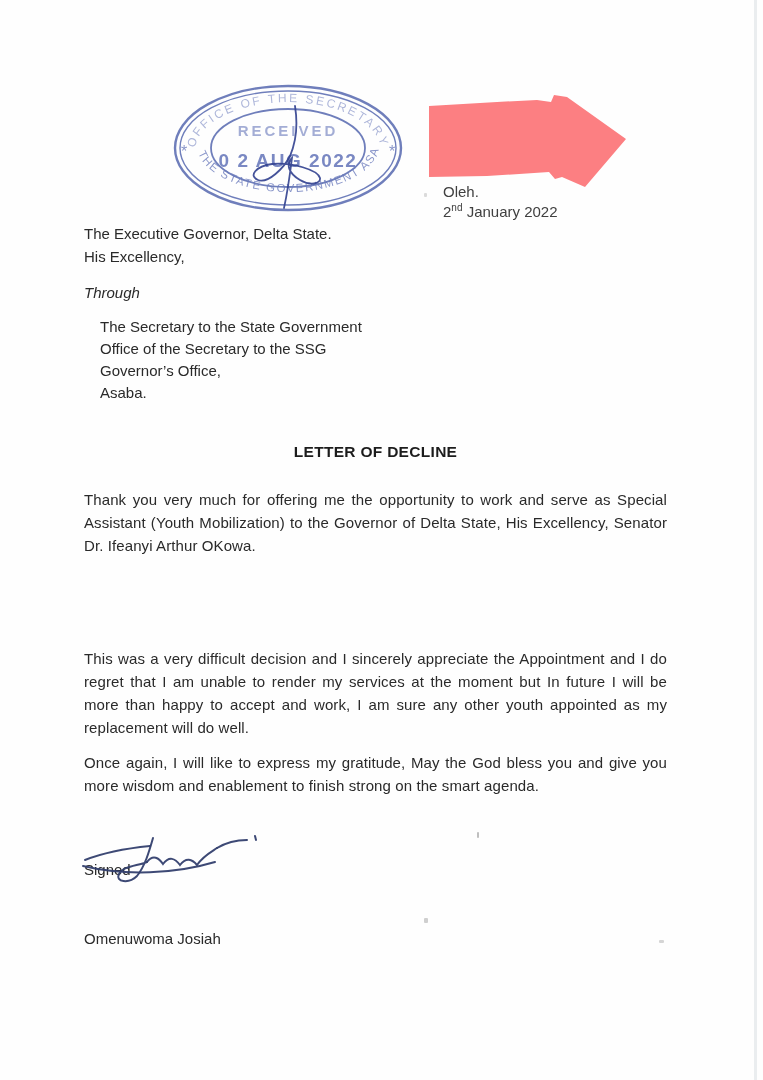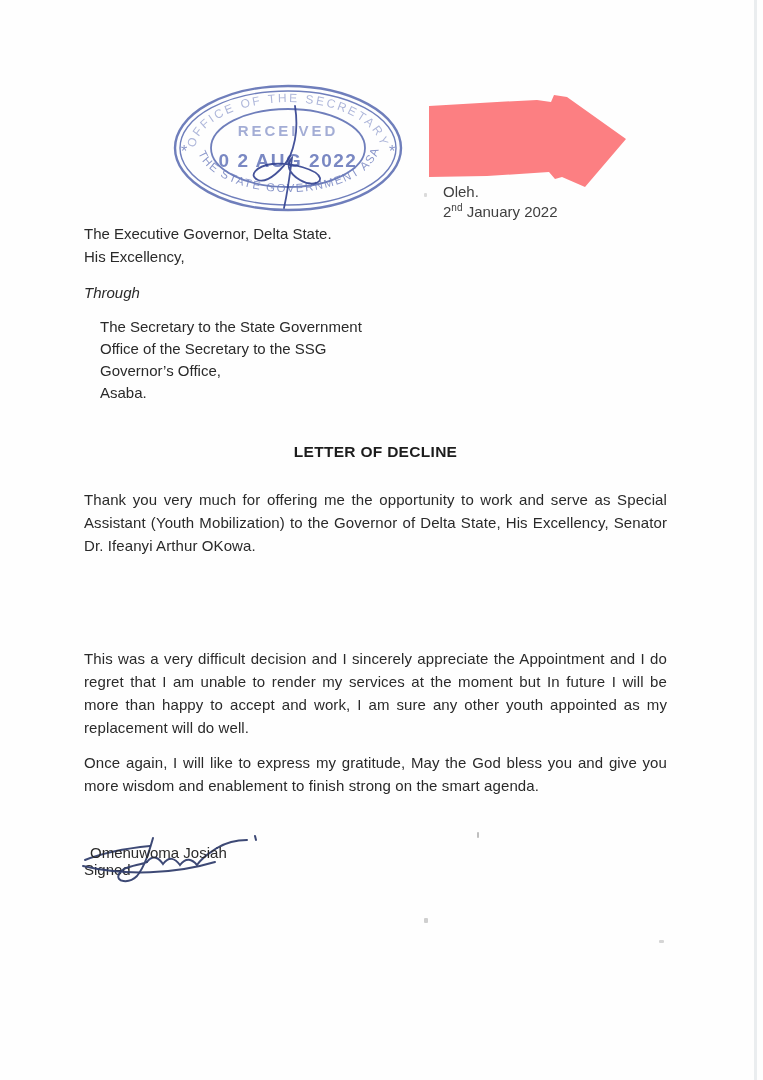--- a/index.html
+++ b/index.html
@@ -98,20 +98,20 @@
   <svg class="sign-svg" width="250" height="62" viewBox="0 0 250 62">
     <path class="sign-stroke" d="M 10,28 C 30,20 55,16 75,14"></path>
     <path class="sign-stroke" d="M 78,6 C 74,20 70,34 62,44 C 54,52 40,50 44,42 C 48,34 62,34 72,30"></path>
     <path class="sign-stroke" d="M 72,30 C 78,22 84,26 88,32 C 94,24 100,26 105,33
                                  C 111,25 117,27 122,33 C 128,24 136,20 142,16"></path>
     <path class="sign-stroke" d="M 142,16 C 152,10 162,8 172,8"></path>
     <path class="sign-stroke" d="M 180,4 L 181,8"></path>
     <path class="sign-stroke" d="M 8,34 C 50,44 100,42 140,30" opacity="0.8"></path>
   </svg>
 
-  <div class="sig-name" style="top:844px;margin-left:6px;">Omenuwoma Josiah</div>
+  <div class="sig-name" style="top:930px;">Omenuwoma Josiah</div>
 
   <div class="edge-streak"></div>
   <div class="speck" style="left:477px;top:832px;width:2px;height:6px;"></div>
   <div class="speck" style="left:424px;top:918px;width:4px;height:5px;opacity:.4;"></div>
   <div class="speck" style="left:659px;top:940px;width:5px;height:3px;opacity:.35;"></div>
   <div class="speck" style="left:424px;top:193px;width:3px;height:4px;opacity:.3;"></div>
 </div>
 
 </body></html>

